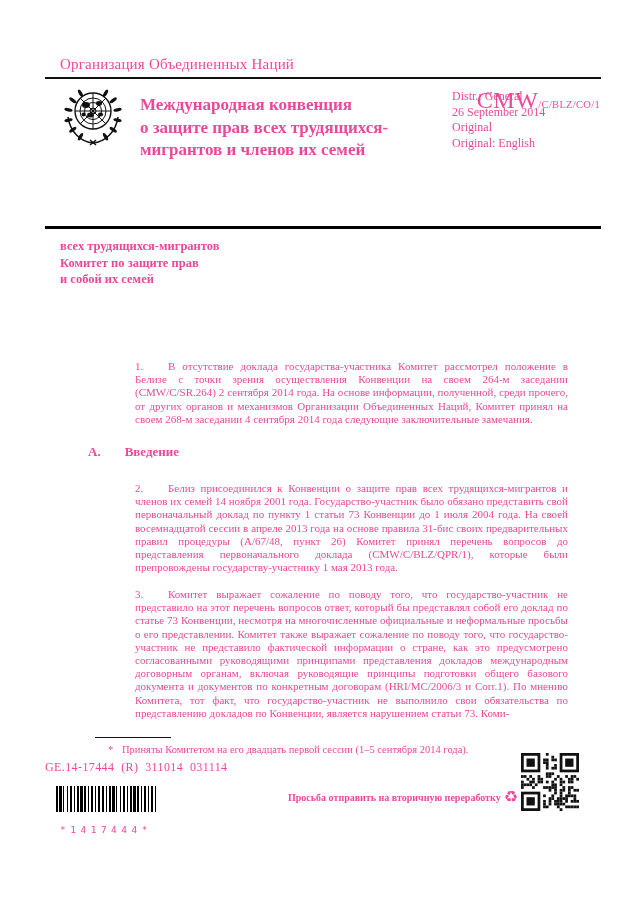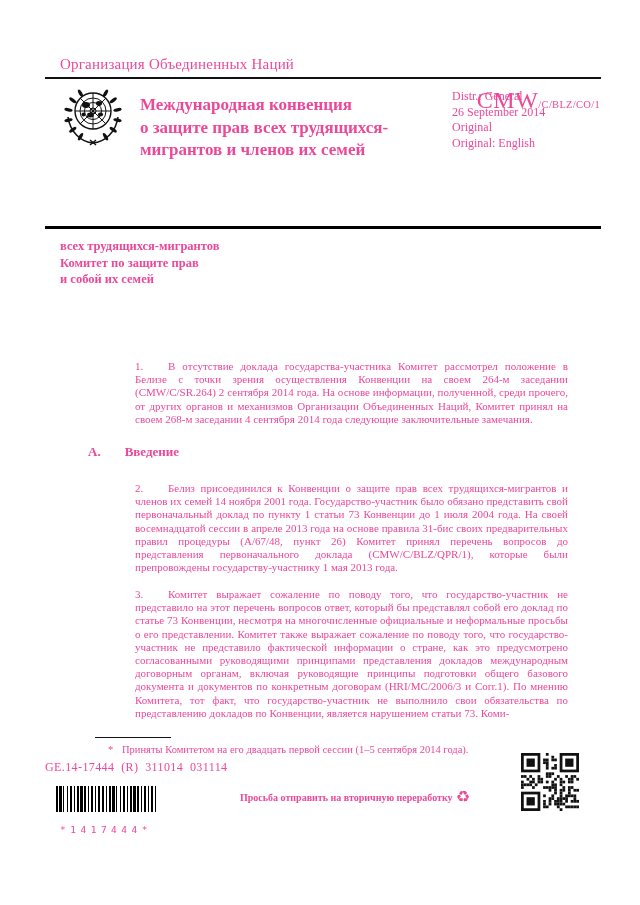--- a/index.html
+++ b/index.html
@@ -39,21 +39,21 @@
   .footnote{left:108px;top:743px;width:440px;font-size:10.5px;line-height:13px;}
   .footnote .fn-marker{display:inline-block;width:14px;text-align:left;}
 
   
   .ge-line{left:45px;top:760px;font-size:12px;letter-spacing:.4px;white-space:pre;}
   .barcode{left:56px;top:786px;width:100px;text-align:center;}
   .barcode .bars{width:100px;height:26px;
     background:repeating-linear-gradient(90deg,#000 0 1.6px,#fff 1.6px 3.1px,#000 3.1px 5.6px,#fff 5.6px 7.2px,#000 7.2px 8.4px,#fff 8.4px 10.6px);}
   .barcode .digits{font-family:"DejaVu Sans Mono","Liberation Mono",monospace;
     font-size:9.5px;letter-spacing:4.5px;margin-top:12px;white-space:nowrap;}
-  .recycle{left:240px;top:789px;width:278px;display:flex;justify-content:flex-start;align-items:center;gap:3px;}
+  .recycle{left:240px;top:789px;width:278px;display:flex;justify-content:flex-end;align-items:center;gap:3px;}
   .recycle .txt{font-size:10px;font-weight:bold;white-space:nowrap;}
   .recycle .glyph{font-family:"DejaVu Sans",sans-serif;font-size:16px;line-height:16px;}
   .qr{left:521px;top:753px;width:58px;height:58px;}
 </style>
 </head>
 <body>
 
 <div class="page">
 
   <div class="abs org-name">Организация Объединенных Наций</div>

